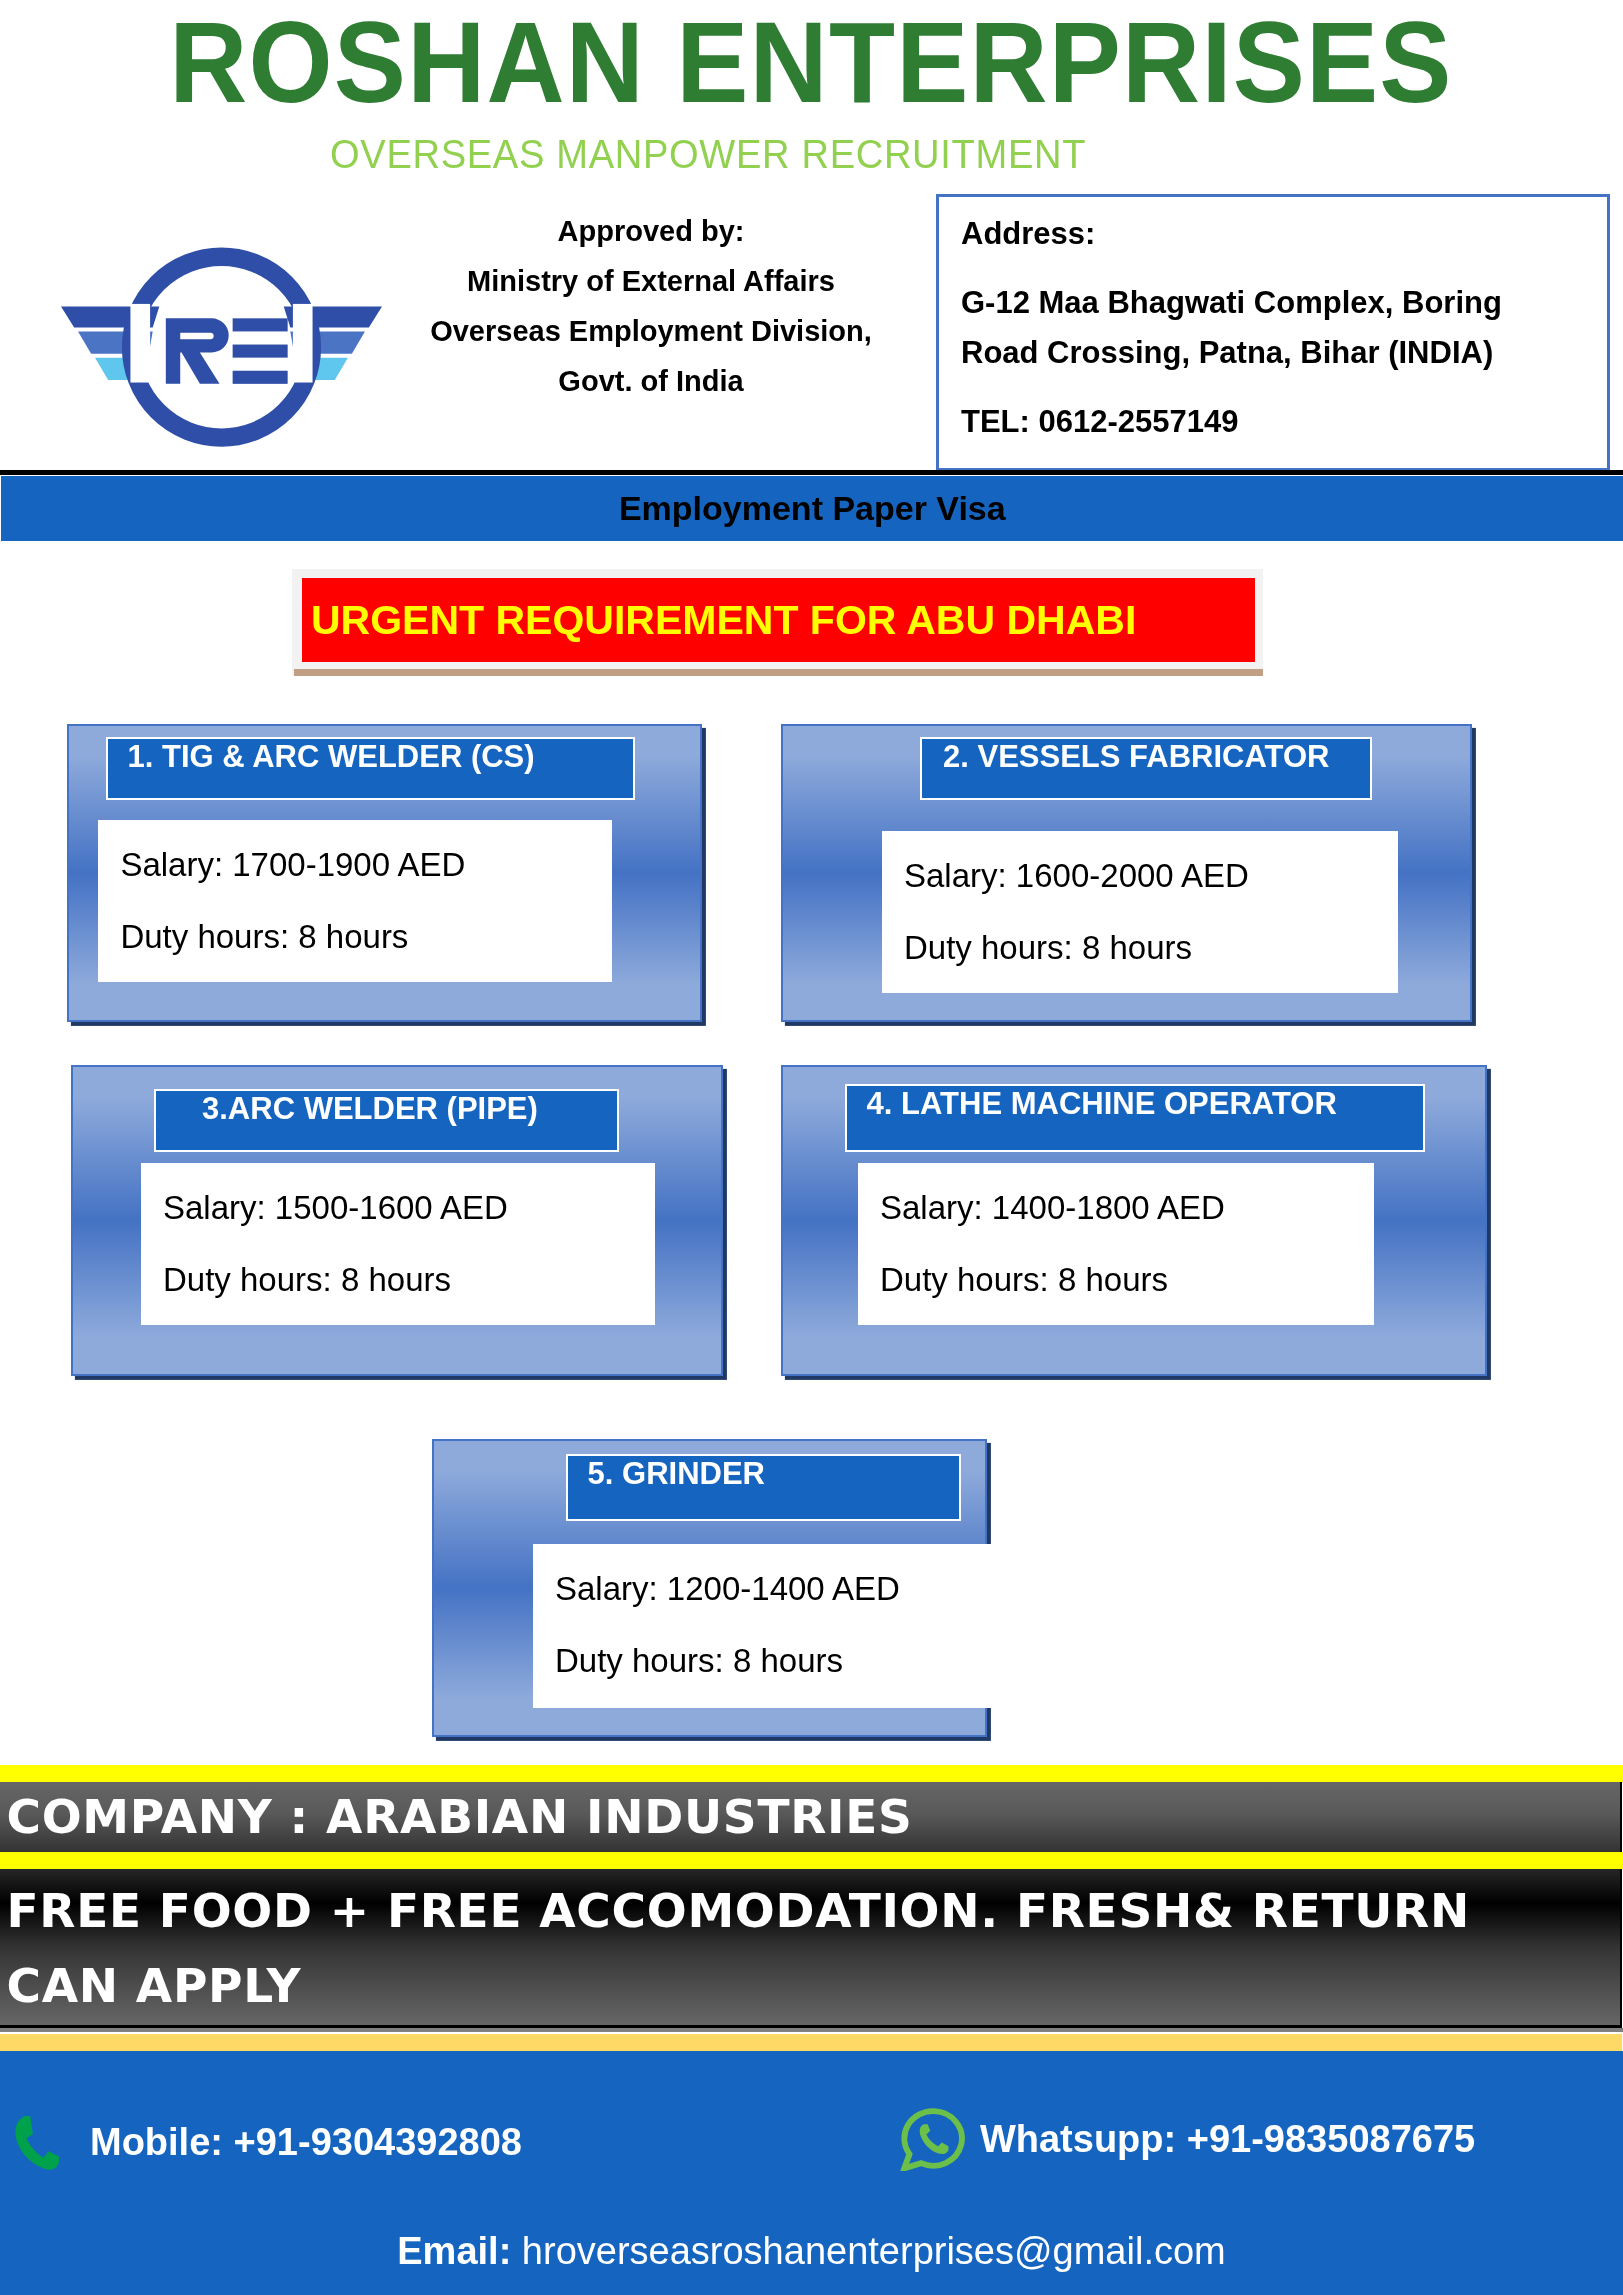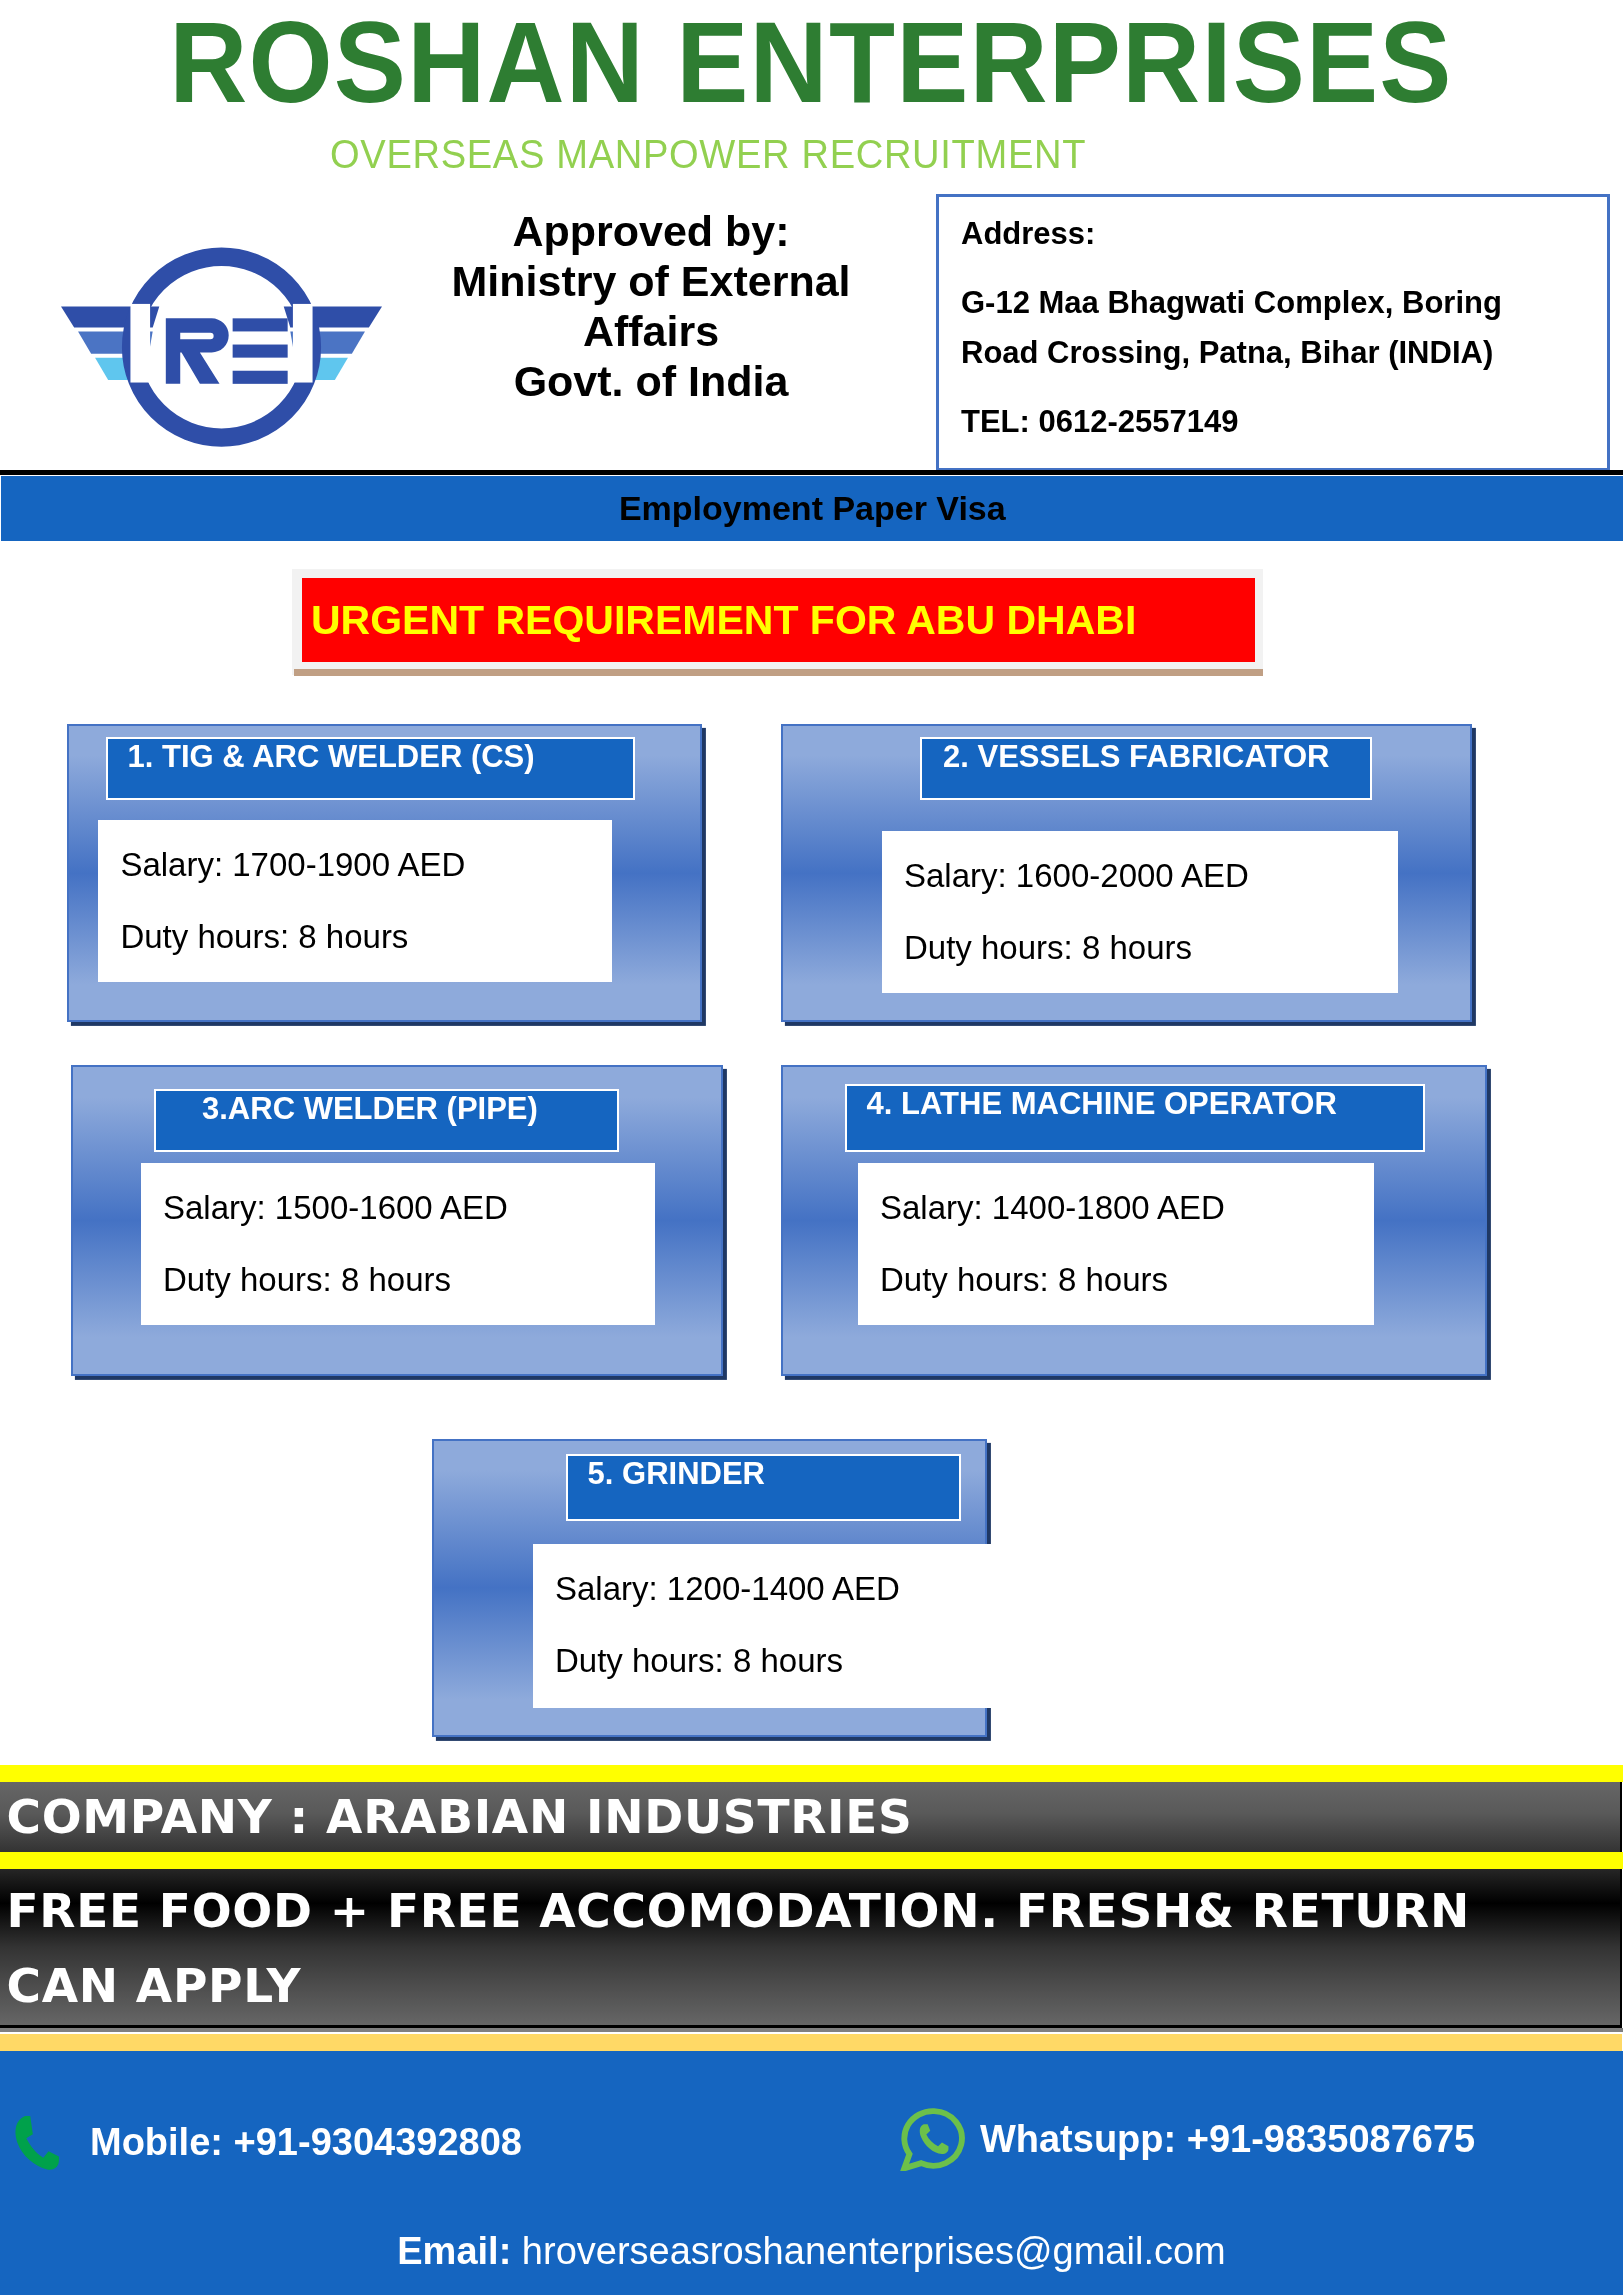--- a/index.html
+++ b/index.html
@@ -14,21 +14,21 @@
     letter-spacing: 1.3px; transform: scaleX(0.94); transform-origin: 802px 0;
   }
   .brand-sub {
     left: 330px; top: 131px; width: 785px;
     color: #92d050; font-size: 41px; line-height: 46px; letter-spacing: 0.7px;
     white-space: nowrap; transform: scaleX(0.93); transform-origin: 0 0;
   }
   .logo { left: 61px; top: 241px; width: 321px; height: 211px; }
   .approved {
     left: 386px; top: 206px; width: 530px; text-align: center;
-    font-weight: bold; font-size: 43px; line-height: 50px; color: #000;
+    font-weight: bold; font-size: 29px; line-height: 50px; color: #000;
   }
   .address-box {
     left: 936px; top: 194px; width: 674px; height: 277px;
     border: 3.3px solid #4472c4; background: #fff;
     padding: 10.5px 19.6px 0 22px; font-weight: bold; font-size: 31px; color: #000;
   }
   .address-box .lbl { line-height: 52px; margin-bottom: 18.3px; }
   .address-box .addr { line-height: 50px; margin-bottom: 18.3px; }
   .address-box .tel { line-height: 52px; }
 
@@ -120,20 +120,21 @@
 
     <rect x="262" y="118" width="84" height="20" fill="#2f4ea8"></rect>
     <rect x="262" y="158" width="84" height="20" fill="#2f4ea8"></rect>
     <rect x="262" y="198" width="84" height="20" fill="#2f4ea8"></rect>
   </svg>
 </div>
 
 <div class="abs approved">
   <div>Approved by:</div>
   <div>Ministry of External Affairs</div>
+  <div>Overseas Employment Division,</div>
   <div>Govt. of India</div>
 </div>
 
 <div class="abs address-box">
   <div class="lbl">Address:</div>
   <div class="addr">
     <div>G-12 Maa Bhagwati Complex, Boring</div>
     <div>Road Crossing, Patna, Bihar (INDIA)</div>
   </div>
   <div class="tel">TEL: 0612-2557149</div>

